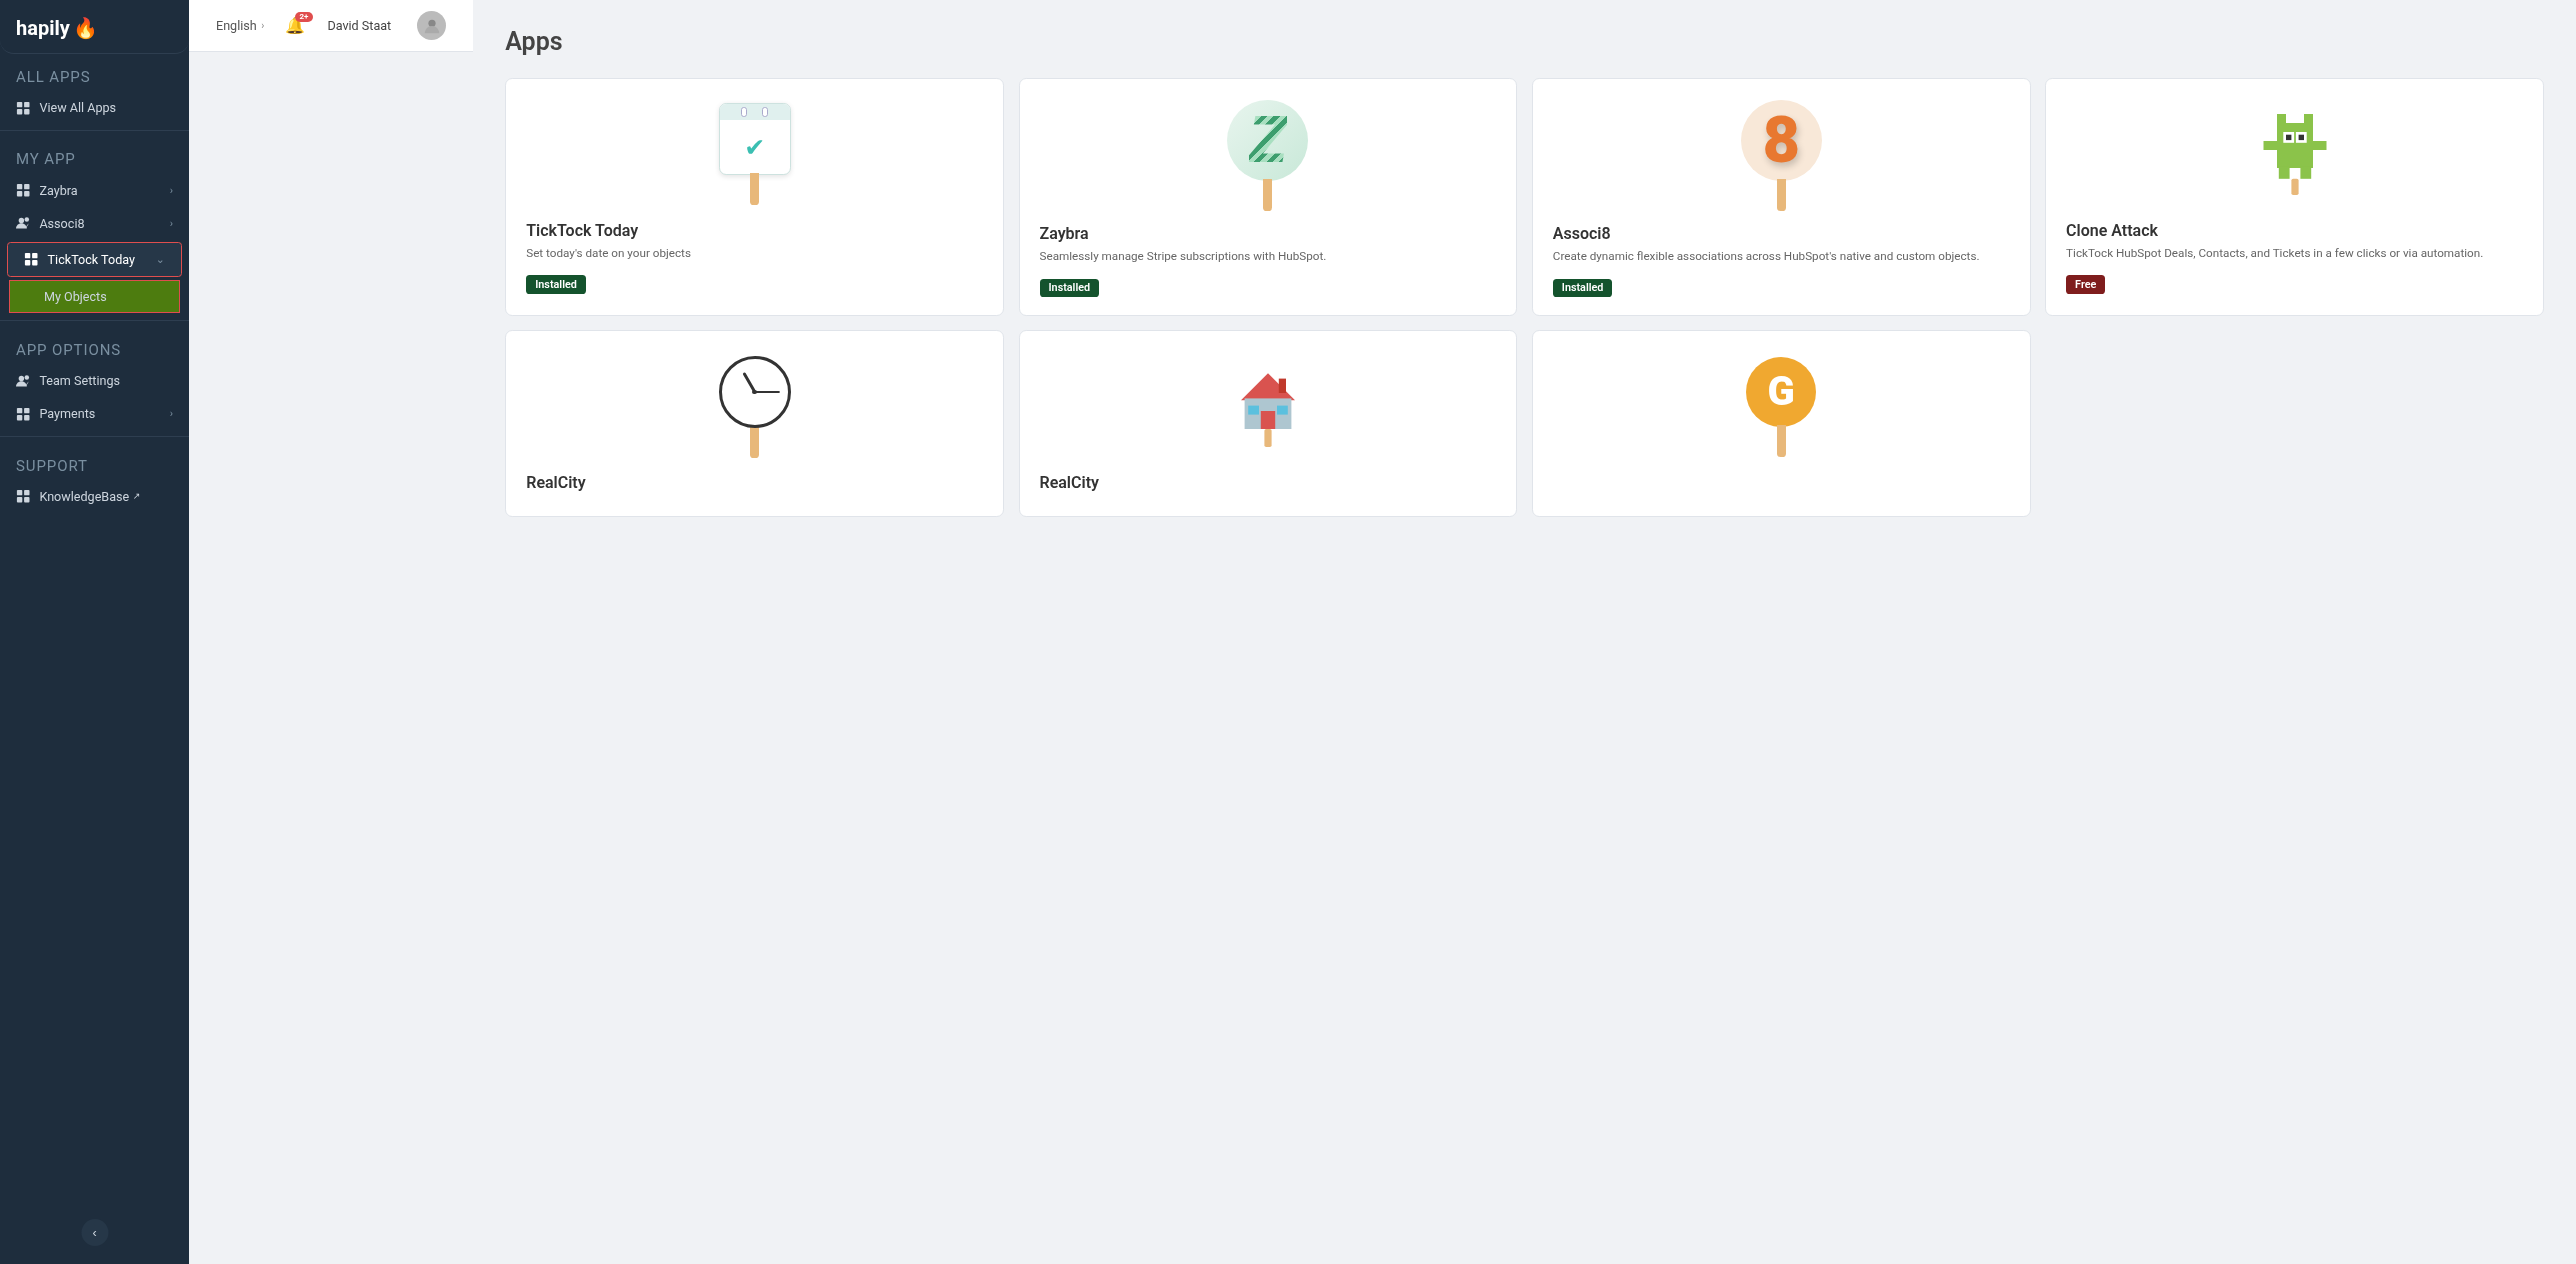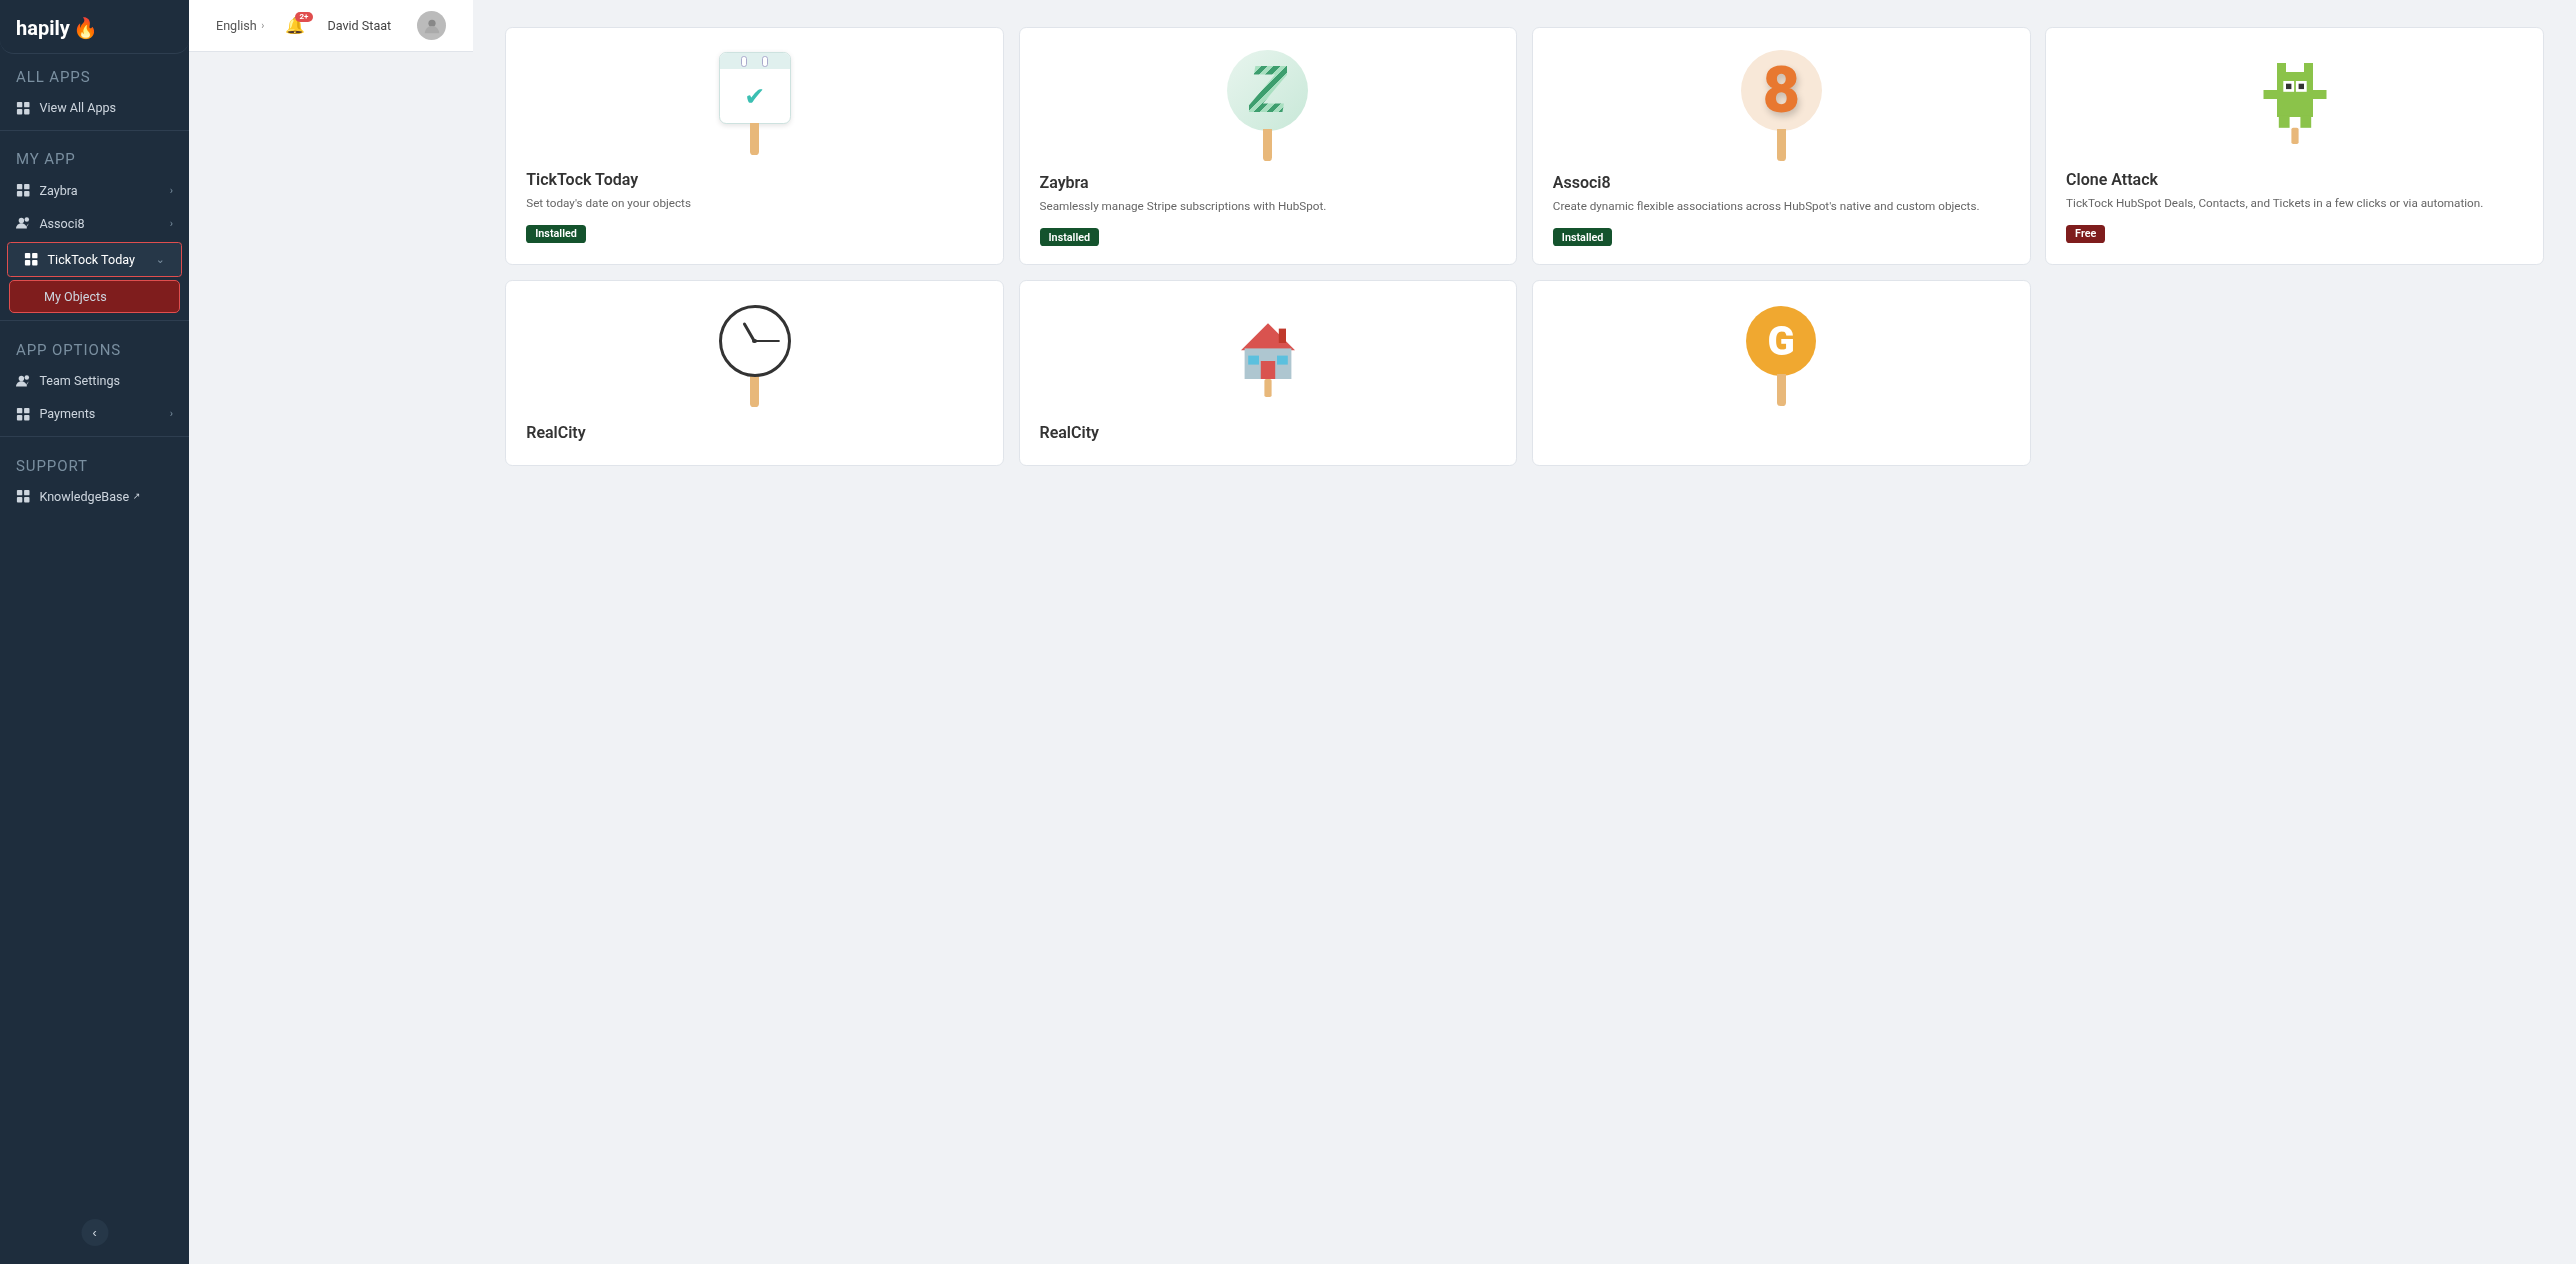--- a/index.html
+++ b/index.html
@@ -69,23 +69,23 @@
       color: #7a8fa0;
     }
     .sidebar-sub-item {
       display: flex;
       align-items: center;
       padding: 8px 16px 8px 34px;
       cursor: pointer;
       color: #cdd5de;
       font-size: 12.6px;
       border: 1.8px solid #e04e4e;
-      border-radius: 5px;
+      border-radius: 0;
       margin: 1.8px 9px;
-      background: #7f1d1d;
+      background: #4d7c0f;
     }
     .sidebar-collapse-btn {
       position: absolute;
       bottom: 18px;
       left: 50%;
       transform: translateX(-50%);
       width: 27px;
       height: 27px;
       background: #263748;
       border-radius: 50%;
@@ -491,20 +491,21 @@
       <div class="user-avatar">
         <svg width="18" height="18" viewBox="0 0 20 20" fill="#888">
             <circle cx="10" cy="7" r="4"></circle>
             <path d="M2 18c0-4.4 3.6-8 8-8s8 3.6 8 8" fill="#aaa"></path>
           </svg>
       </div>
     </div>
   </header>
 
   <div class="content">
+    <h1 class="page-title">Apps</h1>
 
     <div class="apps-grid">
 
       <div class="app-card">
         <div class="app-icon-wrapper">
           <div class="icon-container">
             <div class="calendar-icon">
               <div class="calendar-top">
                 <div class="cal-ring"></div>
                 <div class="cal-ring"></div>

